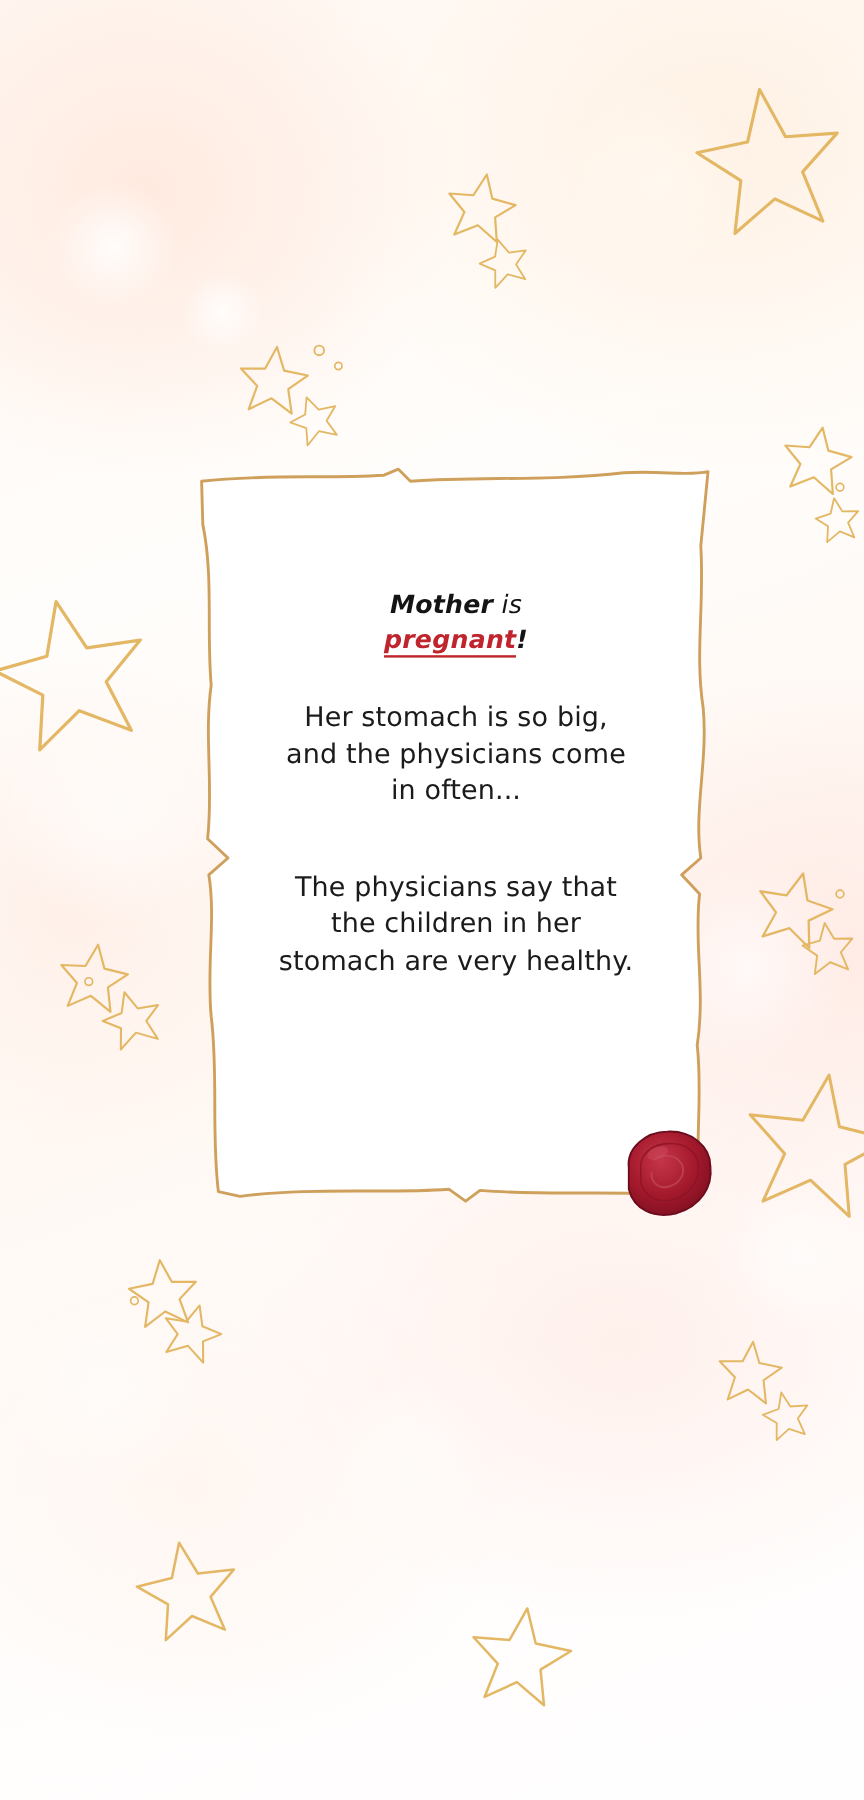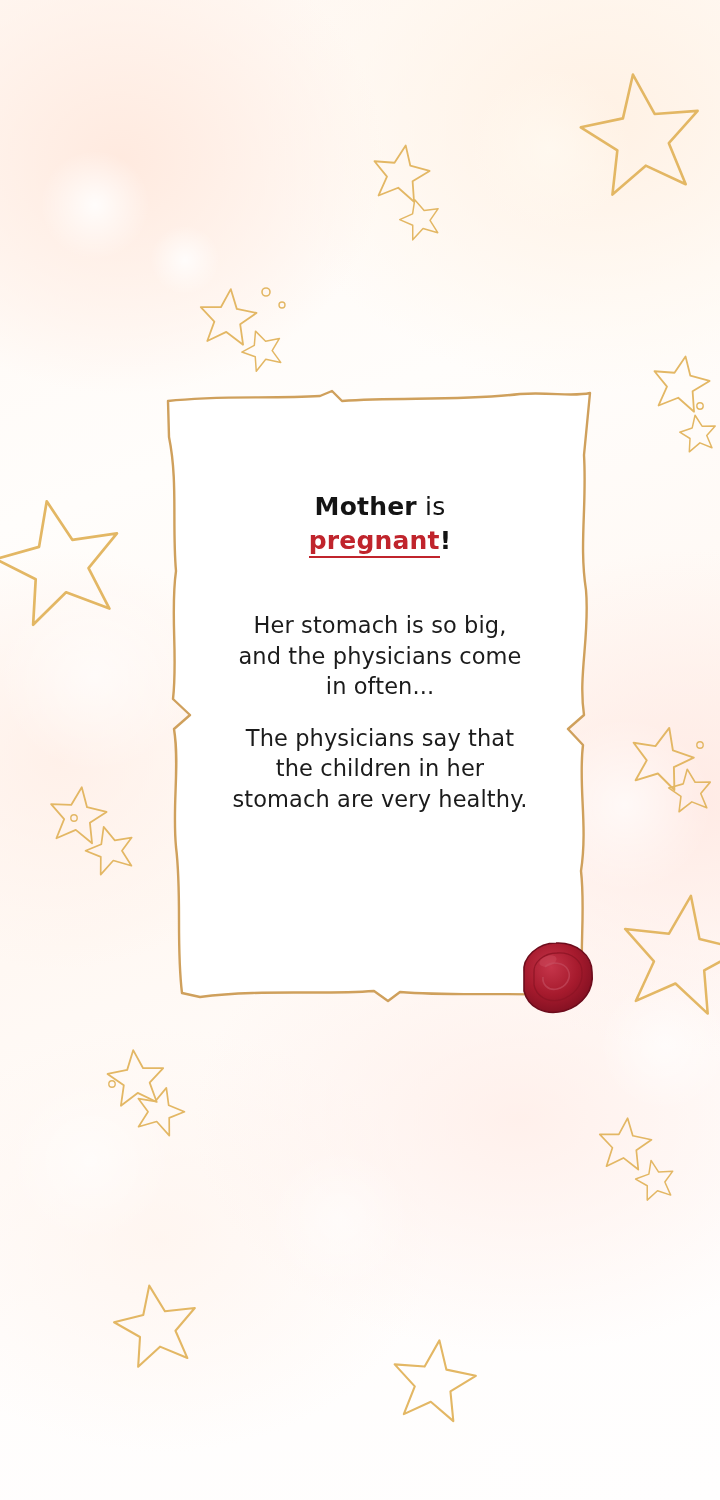--- a/index.html
+++ b/index.html
@@ -65,23 +65,24 @@
     text-align: center;
     font-family: "DejaVu Sans", sans-serif;
     color: #1b1b1b;
   }
   .para {
     margin: 0 auto;
     width: 300px;
     line-height: 1.36;
   }
   .para.headline {
-    font-size: 25px;
+    font-size: 21px;
     font-weight: 700;
     letter-spacing: 0.2px;
+    font-style: italic;
   }
   .headline .plain {
     font-weight: 700;
     color: #141414;
   }
   .headline .normal {
     font-weight: 400;
     color: #141414;
   }
   .headline .preg {
@@ -89,27 +90,27 @@
     border-bottom: 2px solid #c0242c;
     padding-bottom: 1px;
     font-weight: 700;
     margin-top: 21px;
   }
   .headline .bang {
     color: #141414;
     font-weight: 700;
   }
   .para.body1 {
-    margin-top: 52px;
+    margin-top: 36px;
     font-size: 22.5px;
     font-weight: 400;
     letter-spacing: 0.1px;
   }
   .para.body2 {
-    margin-top: 21px;
+    margin-top: 50px;
     font-size: 22.5px;
     font-weight: 400;
     letter-spacing: 0.1px;
   }
 
   
   .seal {
     position: absolute;
     left: 352px;
     top: 554px;

